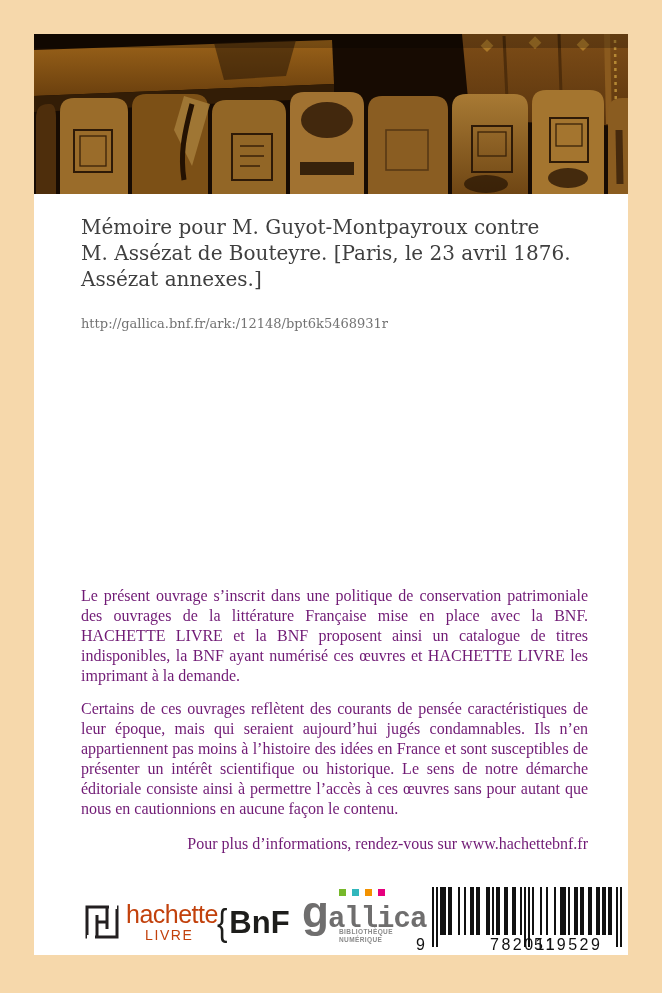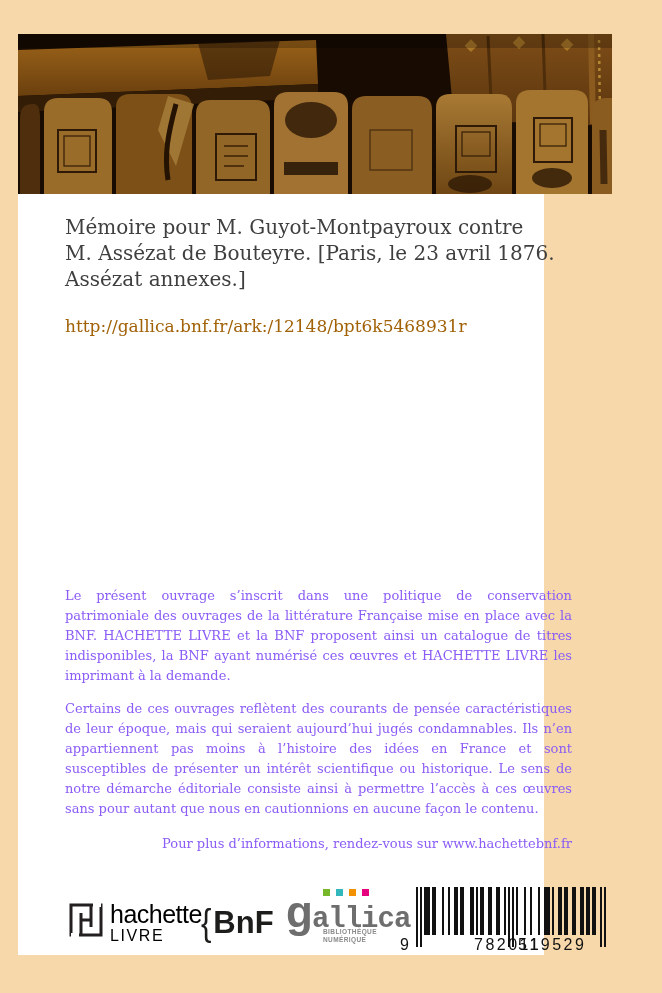--- a/index.html
+++ b/index.html
@@ -4,45 +4,45 @@
 <style>
   html,body{margin:0;padding:0;}
   body{
     width:662px;height:993px;
     background:#f6d8ab;
     font-family:"DejaVu Serif", serif;
     position:relative;
     overflow:hidden;
   }
   .card{
-    position:absolute;left:18px;top:34px;width:526px;height:921px;
+    position:absolute;left:34px;top:34px;width:594px;height:921px;
     background:#ffffff;
   }
   .photo{position:absolute;left:0;top:0;width:594px;height:160px;display:block;}
   .title{
     position:absolute;left:47px;top:180px;width:520px;
     font-size:20px;line-height:26px;color:#3f3f3f;
   }
   .permalink{
     position:absolute;left:47px;top:282px;width:520px;
-    font-size:17px;color:#a16207;
+    font-size:13px;color:#737373;
   }
   .body-text{
     position:absolute;left:47px;top:552px;width:507px;
-    font-size:13px;line-height:20px;color:#8b5cf6;
+    font-size:16px;line-height:20px;color:#701a75;font-family:Liberation Serif, serif;
   }
   .body-text p{margin:0 0 13px 0;text-align:justify;}
   .body-text p.info{text-align:right;margin-top:15px;}
   
   .footer{position:absolute;left:0;top:820px;width:594px;height:101px;}
-  .hachette{position:absolute;left:50px;top:48px;display:flex;align-items:flex-start;
-    font-family:"Liberation Sans", sans-serif;color:#000000;}
+  .hachette{position:absolute;left:50px;top:48px;display:flex;align-items:center;
+    font-family:"Liberation Sans", sans-serif;color:#c2410c;}
   .hachette .txt{margin-left:6px;line-height:1;}
   .hachette .word{font-size:25px;letter-spacing:-.5px;}
-  .hachette .sub{font-size:16px;letter-spacing:1.6px;margin-top:1px;}
+  .hachette .sub{font-size:14px;letter-spacing:1.6px;margin-top:1px;margin-left:19px;}
   .bnf{position:absolute;left:182px;top:50px;font-family:"Liberation Sans", sans-serif;
     color:#1d1d1b;font-weight:bold;font-size:31px;line-height:1;display:flex;align-items:center;}
   .bnf .brace{font-weight:400;font-size:37px;margin-right:1px;transform:scaleX(.85);display:inline-block;}
   .gallica{position:absolute;left:268px;top:36px;font-family:"Liberation Sans", sans-serif;}
   .gallica .squares{position:absolute;left:37px;top:-1px;display:flex;gap:6px;}
   .gallica .squares span{width:7px;height:7px;display:inline-block;}
   .gallica .word{font-weight:bold;color:#6f6e6e;line-height:1;letter-spacing:-1px;display:flex;align-items:baseline;}
   .gallica .word .g{font-size:44px;}
   .gallica .word .rest{font-size:29px;font-family:Liberation Mono, monospace;}
   .gallica .subs{margin-left:37px;margin-top:-6px;color:#8a8a8a;font-size:6.5px;

